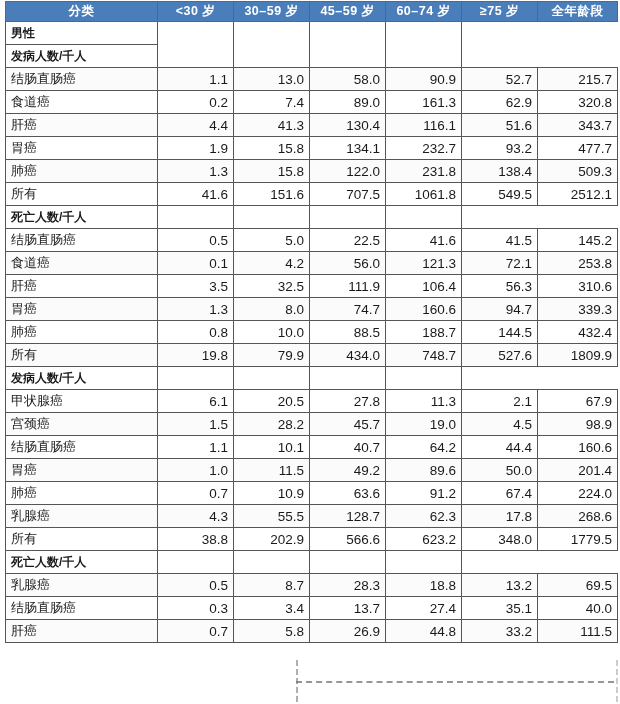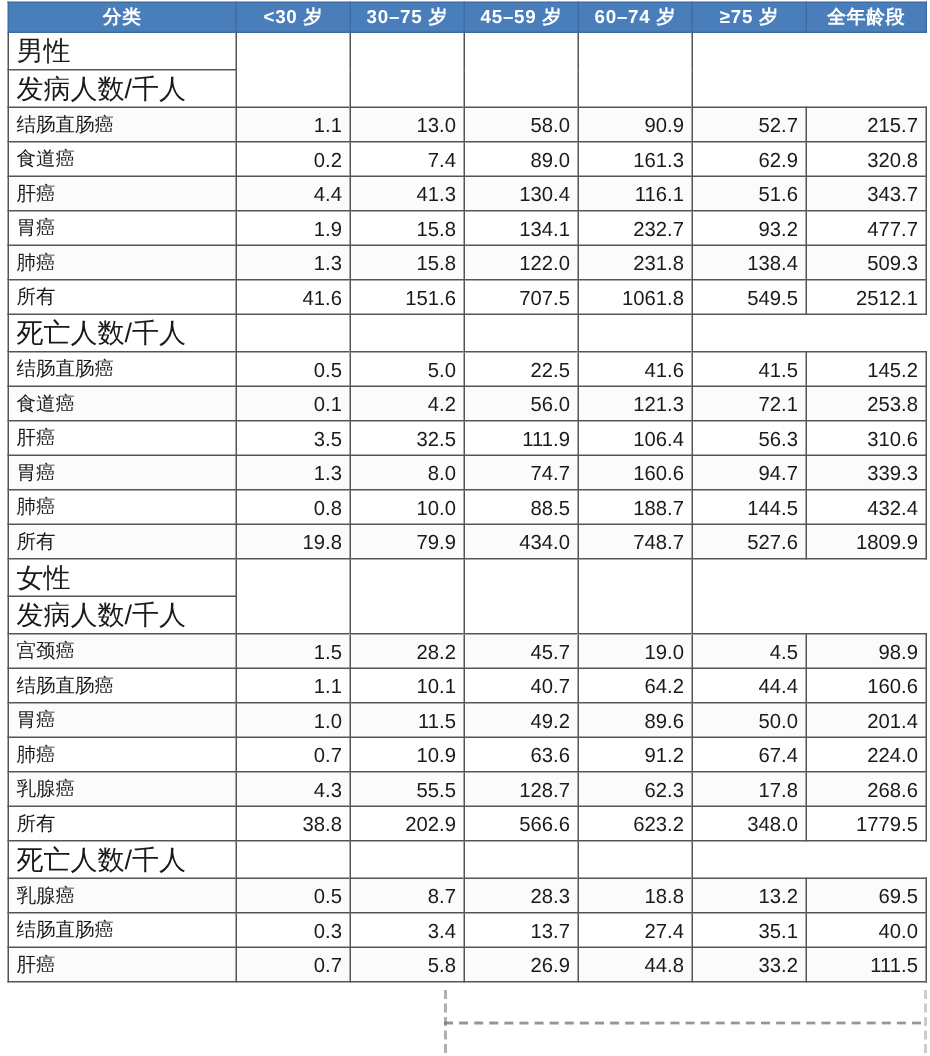--- a/index.html
+++ b/index.html
@@ -61,22 +61,22 @@
   }
   tbody td.label {
     text-align: left;
     font-size: 13px;
   }
   tbody td.num {
     text-align: right;
     font-variant-numeric: tabular-nums;
   }
   tbody tr.section td.label {
-    font-weight: normal;
-    font-size: 18px;
+    font-weight: bold;
+    font-size: 12px;
   }
   tbody tr.section td.blank {
     border-left: 1px solid #555555;
     border-right: 0;
     border-top: 0;
     border-bottom: 0;
   }
   tbody tr.section td.blank-last {
     border: 0;
   }
@@ -126,21 +126,21 @@
         <col class="c-data">
         <col class="c-data">
       <col class="c-data">
         <col class="c-data">
         <col class="c-total">
     </colgroup>
     <thead>
       <tr>
         <th class="h-label">分类</th>
         <th>&lt;30 岁</th>
-        <th>30–75 岁</th>
+        <th>30–59 岁</th>
         <th>45–59 岁</th>
         <th>60–74 岁</th>
         <th>≥75 岁</th>
         <th>全年龄段</th>
       </tr>
     </thead>
     <tbody id="table-body">
         <tr class="section">
           <td class="label">男性</td>
           <td class="blank"></td>
@@ -270,36 +270,36 @@
         <tr class="tint">
           <td class="label">所有</td>
           <td class="num">19.8</td>
           <td class="num">79.9</td>
           <td class="num">434.0</td>
           <td class="num">748.7</td>
           <td class="num">527.6</td>
           <td class="num">1809.9</td>
         </tr>
         <tr class="section">
-          <td class="label">女性</td>
-          <td class="blank"></td>
-          <td class="blank"></td>
-          <td class="blank"></td>
-          <td class="blank"></td>
-          <td class="blank"></td>
-          <td class="blank-last"></td>
-        </tr>
-        <tr class="section">
           <td class="label">发病人数/千人</td>
           <td class="blank"></td>
           <td class="blank"></td>
           <td class="blank"></td>
           <td class="blank"></td>
           <td class="blank"></td>
           <td class="blank-last"></td>
+        </tr>
+        <tr>
+          <td class="label">甲状腺癌</td>
+          <td class="num">6.1</td>
+          <td class="num">20.5</td>
+          <td class="num">27.8</td>
+          <td class="num">11.3</td>
+          <td class="num">2.1</td>
+          <td class="num">67.9</td>
         </tr>
         <tr class="tint">
           <td class="label">宫颈癌</td>
           <td class="num">1.5</td>
           <td class="num">28.2</td>
           <td class="num">45.7</td>
           <td class="num">19.0</td>
           <td class="num">4.5</td>
           <td class="num">98.9</td>
         </tr>

